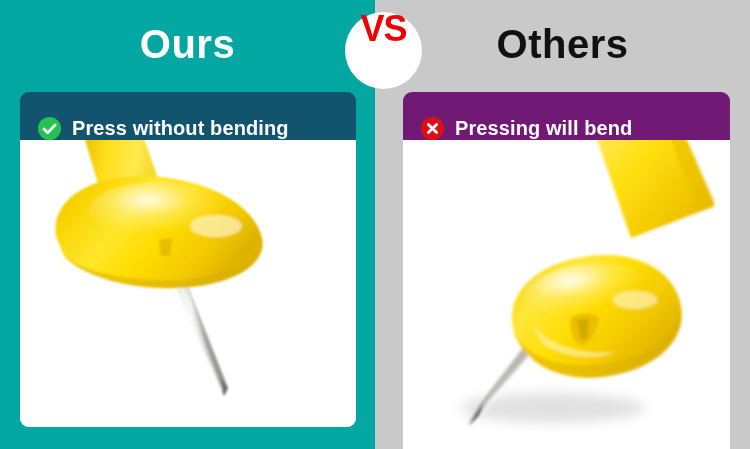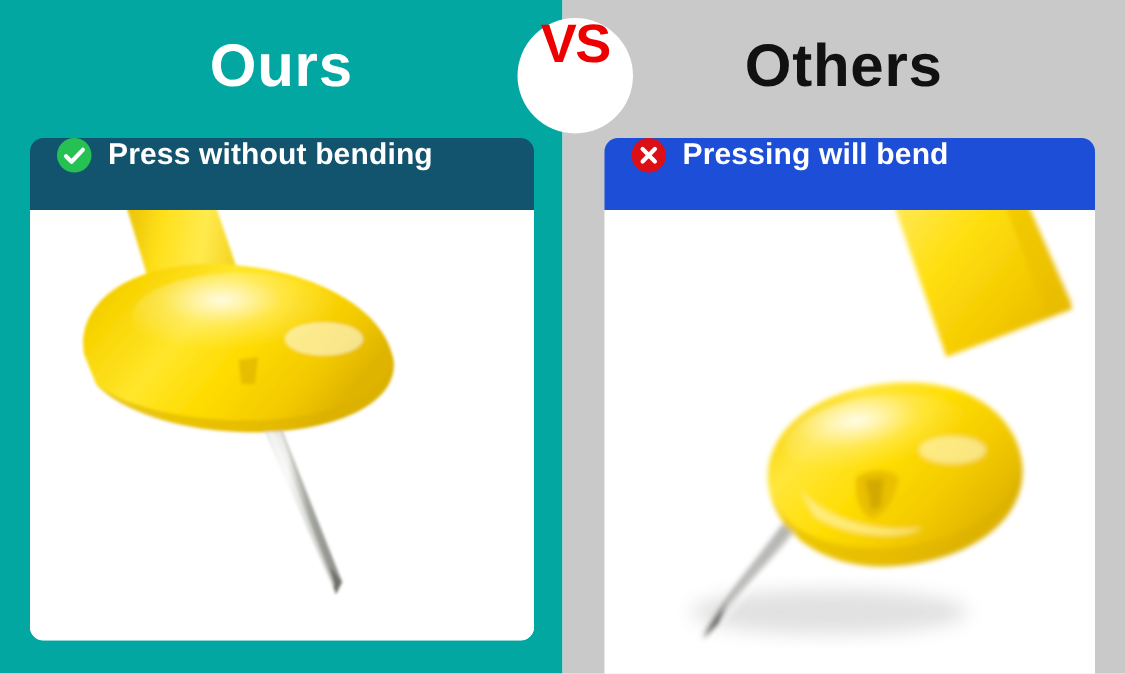--- a/index.html
+++ b/index.html
@@ -36,25 +36,25 @@
     transform:translateY(-1px);
   }
 
   
   .card{position:absolute;}
   .card-left{left:20px;top:92px;width:336px;}
   .card-right{left:403px;top:92px;width:327px;}
 
   .card-header{
     height:48px;border-radius:9px 9px 0 0;
-    display:flex;align-items:flex-start;
+    display:flex;align-items:flex-end;
     padding-left:18px;box-sizing:border-box;
   }
   .header-left{background:#12546E;}
-  .header-right{background:#1d4ed8;}
+  .header-right{background:#701a75;}
 
   .status-icon{
     width:23px;height:23px;border-radius:50%;
     flex:0 0 auto;position:relative;margin-right:11px;
   }
   .status-icon.ok{background:#25C152;}
   .status-icon.bad{background:#DD0F16;}
   .status-icon svg{position:absolute;left:0;top:0;}
 
   .card-label{

